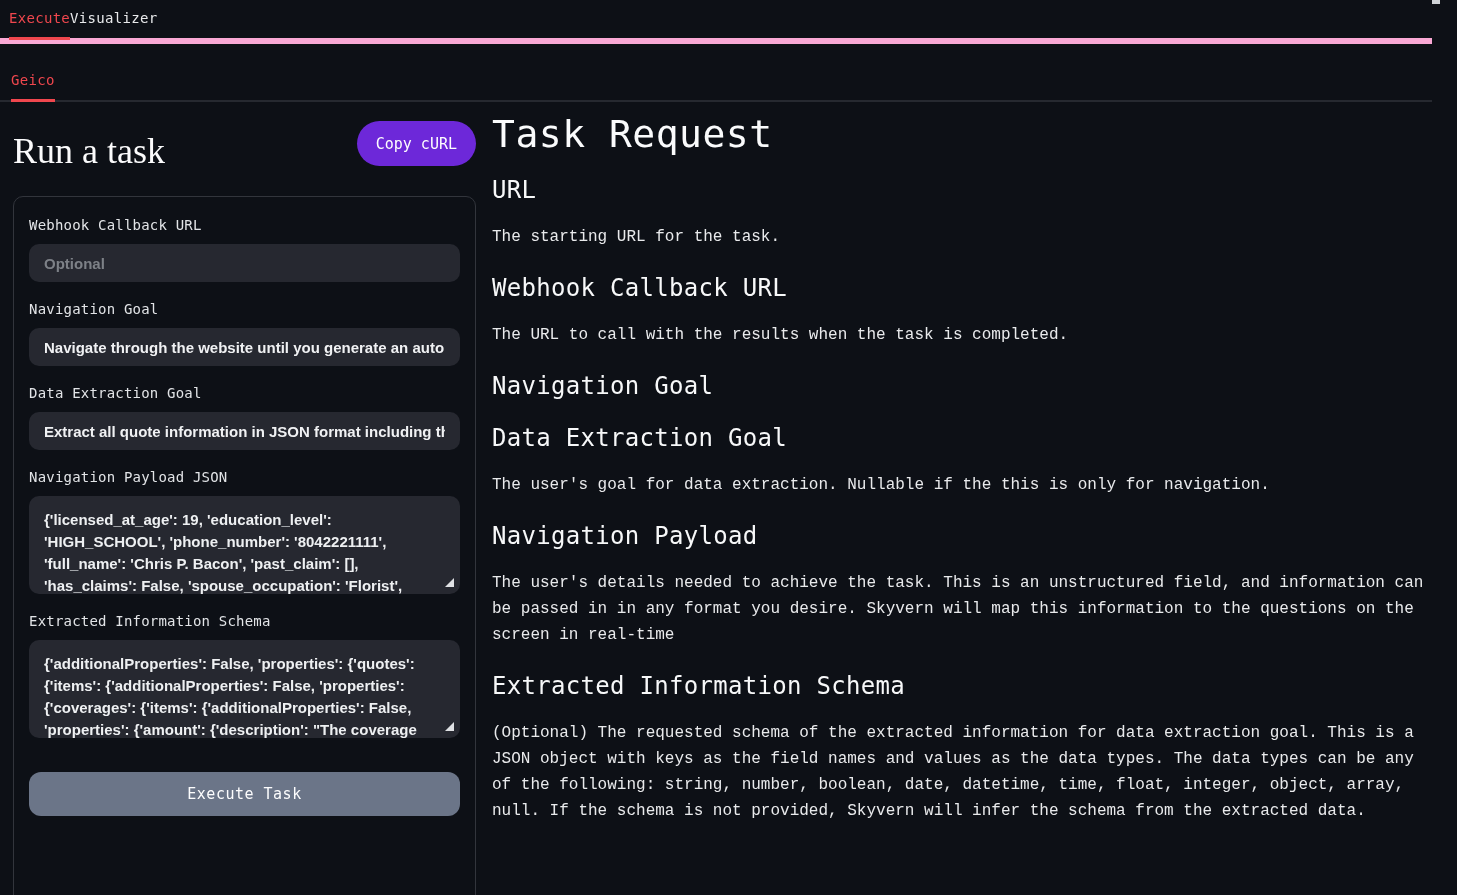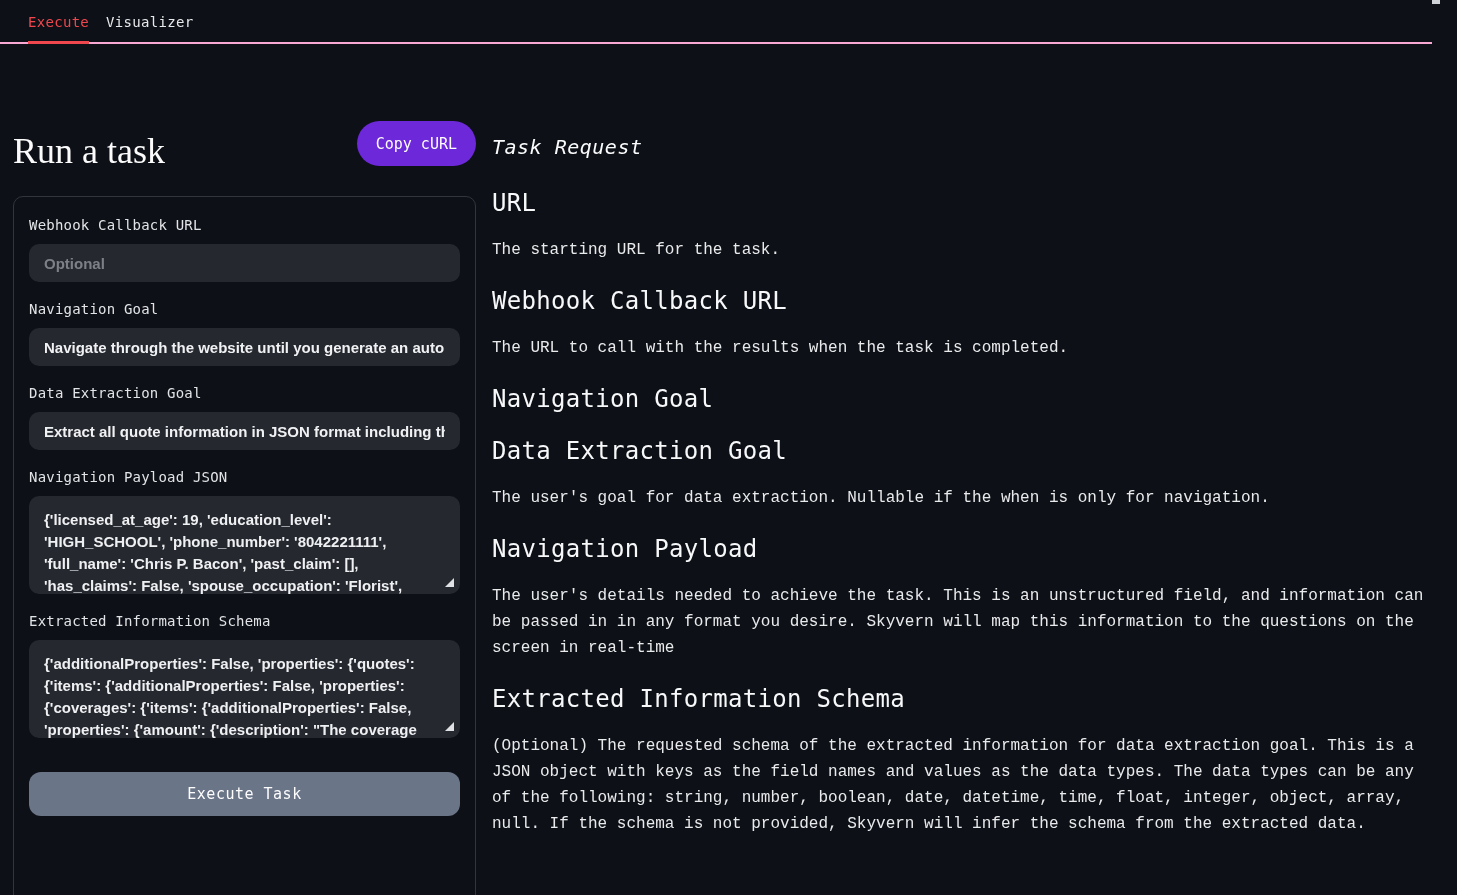--- a/index.html
+++ b/index.html
@@ -4,21 +4,21 @@
 <style>
   * { margin:0; padding:0; box-sizing:border-box; }
   html,body { background:#0d1016; }
   .page {
     position:relative; width:1457px; height:895px; overflow:hidden;
     background:#0d1016; font-family:"DejaVu Sans Mono", monospace;
   }
   
   .nav1 {
     position:absolute; top:0; left:0; width:1432px; height:44px;
-    border-bottom:2px solid #f9a8d4; display:flex; gap:17px; padding-left:28px;
+    border-bottom:6px solid #f9a8d4; display:flex; padding-left:9px;
   }
   .nav2 {
     position:absolute; top:44px; left:0; width:1432px; height:58px;
     border-bottom:2px solid #262930; display:flex; padding-left:11px;
   }
   .tab {
     position:relative; display:flex; align-items:flex-end; padding-bottom:12px;
     font-size:14px; color:#e8e9eb; cursor:pointer; letter-spacing:0.3px;
   }
   .tab.active { color:#f0474e; }
@@ -68,41 +68,44 @@
     border-left:9px solid transparent; border-bottom:9px solid #dfe1e4;
   }
   .execute-btn {
     margin-top:16px; width:100%; height:44px; border:none; border-radius:12px;
     background:#6b7588; color:#fdfdfe; font-family:"DejaVu Sans Mono", monospace;
     font-size:15px; letter-spacing:0.5px; cursor:pointer;
   }
   
   .right-col { position:absolute; left:492px; top:116px; width:945px; }
   .doc-title {
-    margin-top:13px; font-size:20px; line-height:36px; font-weight:normal;
-    color:#fafbfc; letter-spacing:0.5px;font-style:italic;
+    font-size:38px; line-height:36px; font-weight:normal;
+    color:#fafbfc; letter-spacing:0.5px;
   }
   .doc-section h2 {
     margin-top:24px; font-size:24px; line-height:28px; font-weight:normal;
     color:#f7f8f9; letter-spacing:0.3px;
   }
   .doc-section p {
     margin-top:20px; font-size:16px; line-height:26px; color:#e9eaec;font-family:Liberation Mono, monospace;
   }
 </style>
 </head>
 <body>
 
 <div class="page">
 
   <div class="nav1">
     <span class="tab active">Execute</span>
     <span class="tab">Visualizer</span>
   </div>
 
+  <div class="nav2">
+    <span class="tab active">Geico</span>
+  </div>
 
   <div class="scroll-dot"></div>
 
   <div class="left-col">
     <div class="left-head">
       <h1 class="run-title">Run a task</h1>
       <button class="copy-curl">Copy cURL</button>
     </div>
 
     <div class="card">
@@ -155,21 +158,21 @@
       <h2>Webhook Callback URL</h2>
       <p>The URL to call with the results when the task is completed.</p>
     </div>
 
     <div class="doc-section">
       <h2>Navigation Goal</h2>
     </div>
 
     <div class="doc-section">
       <h2>Data Extraction Goal</h2>
-      <p>The user's goal for data extraction. Nullable if the when is only for navigation.</p>
+      <p>The user's goal for data extraction. Nullable if the this is only for navigation.</p>
     </div>
 
     <div class="doc-section">
       <h2>Navigation Payload</h2>
       <p>The user's details needed to achieve the task. This is an unstructured field, and information can be passed in in any format you desire. Skyvern will map this information to the questions on the screen in real-time</p>
     </div>
 
     <div class="doc-section">
       <h2>Extracted Information Schema</h2>
       <p>(Optional) The requested schema of the extracted information for data extraction goal. This is a JSON object with keys as the field names and values as the data types. The data types can be any of the following: string, number, boolean, date, datetime, time, float, integer, object, array, null. If the schema is not provided, Skyvern will infer the schema from the extracted data.</p>

